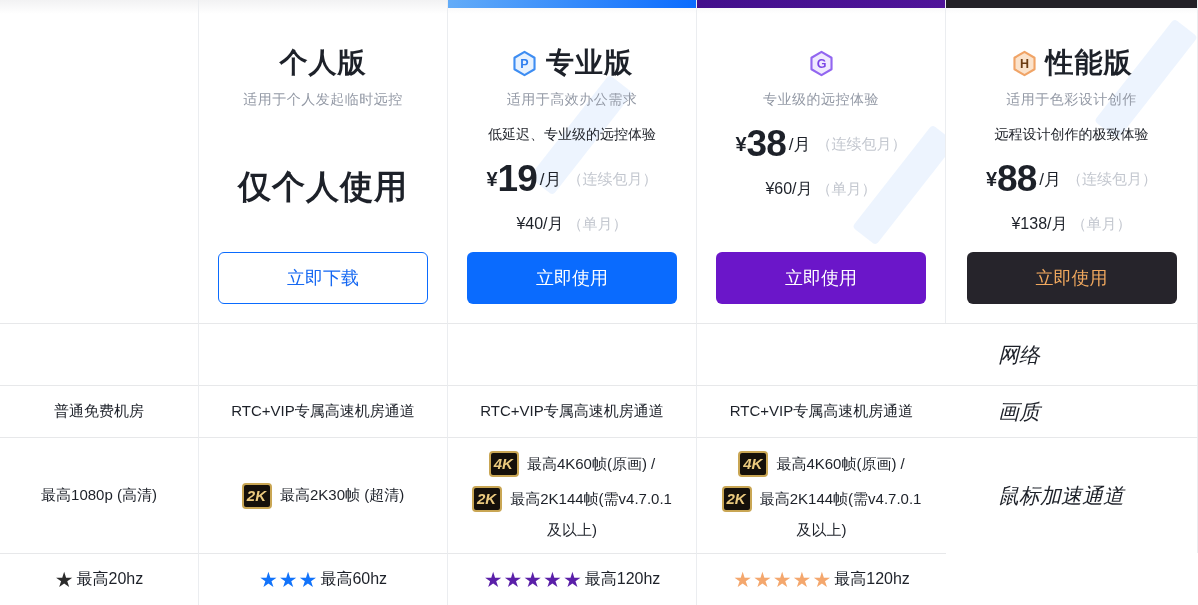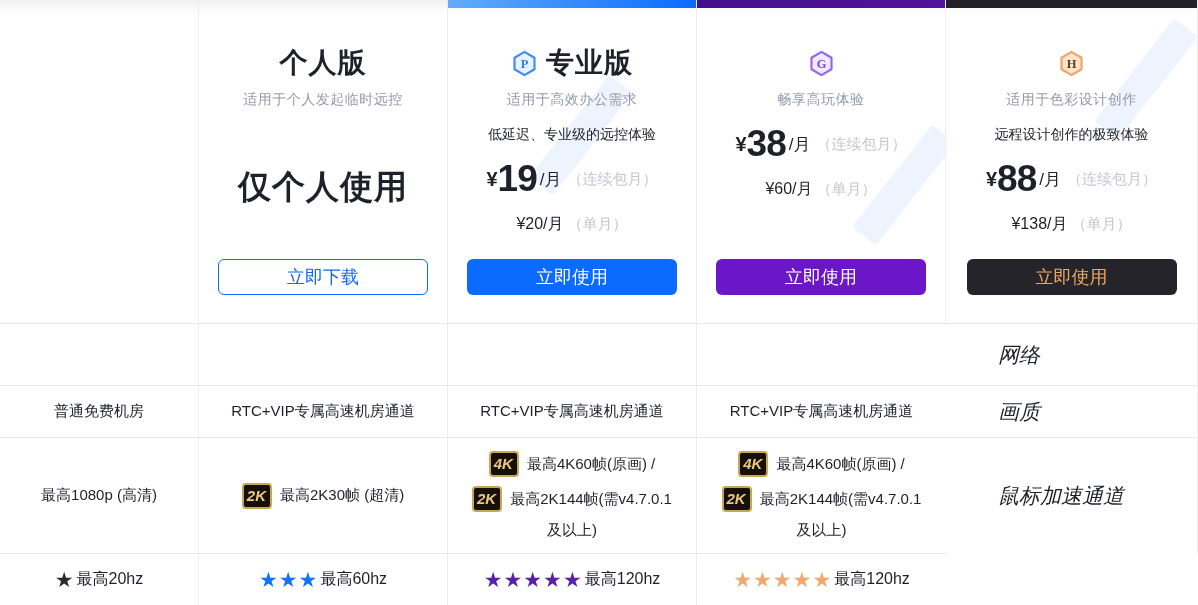--- a/index.html
+++ b/index.html
@@ -11,34 +11,34 @@
 
   
   .hcell { position:relative; border-right:1px solid var(--divider,#ebedf0);
            background:linear-gradient(180deg,#f2f2f3 0,#ffffff 14px); overflow:hidden; }
   .hcell:last-child { border-right:none; }
   .topbar { position:absolute; top:0; left:0; right:0; height:8px; }
   .topbar.blue   { background:linear-gradient(90deg,var(--bar_blue_start,#63acf8),var(--accent_blue,#0a6bfe)); }
   .topbar.purple { background:linear-gradient(90deg,#43108c,var(--bar_purple,#4f1499)); }
   .topbar.dark   { background:var(--bar_dark,#232127); }
   .card { position:absolute; inset:8px 0 0 0; display:flex; flex-direction:column; align-items:center; text-align:center; }
-  .titleRow { margin-top:38px; height:34px; display:flex; align-items:center; justify-content:center; gap:8px;font-family:Liberation Serif, serif; }
+  .titleRow { margin-top:38px; height:34px; display:flex; align-items:center; justify-content:center; gap:8px; }
   .planTitle { font-size:28px; font-weight:600; letter-spacing:1px; color:var(--text_dark,#1d2129); }
   .planSub { margin-top:11px; font-size:14px; color:var(--text_gray,#9399a5); letter-spacing:.5px;text-align:center; }
   .tagline { margin-top:17px; font-size:14px; color:#23262d; }
   .priceRow { margin-top:13px; height:44px; display:flex; align-items:center; justify-content:center; }
   .cur { font-size:20px; font-weight:700; }
   .amount { font-size:37px; font-weight:700; letter-spacing:-1px; }
   .unit { font-size:17px; font-weight:500; margin-left:3px; }
   .pnote { font-size:15px; color:var(--text_light,#c3c7cf); margin-left:6px; }
   .altRow { margin-top:13px; font-size:16px; }
   .anote { font-size:15px; color:var(--text_light,#c3c7cf); margin-left:4px; }
   .highlight { margin-top:56px; font-size:33px; font-weight:700; letter-spacing:1px; }
-  .cta { position:absolute; top:251px; left:50%; transform:translateX(-50%);
-         width:210px; height:36px; border-radius:6px; font-size:18px; cursor:pointer;
+  .cta { position:absolute; top:244px; left:50%; transform:translateX(-50%);
+         width:210px; height:52px; border-radius:6px; font-size:18px; cursor:pointer;
          font-family:inherit; display:flex; align-items:center; justify-content:center; border:none; }
   .cta.outline { background:#fff; border:1px solid var(--accent_blue,#0a6bfe); color:#1668f2; }
   .cta.blue    { background:var(--accent_blue,#0a6bfe); color:#fff; }
   .cta.purpleb { background:var(--btn_purple,#6b16c9); color:#fff; }
   .cta.darkb   { background:var(--btn_dark_bg,#26242b); color:var(--btn_dark_text,#f0a85e); }
   .wm { position:absolute; width:30px; height:130px; background:rgba(110,165,248,.12);
         transform:rotate(38deg); border-radius:4px; pointer-events:none; }
 
   
   .hexsvg { width:27px; height:27px; display:block; }
@@ -96,38 +96,38 @@
         </div>
         <div class="planSub">适用于高效办公需求</div>
         <div class="tagline">低延迟、专业级的远控体验</div>
         <div class="priceRow">
           <span class="cur">¥</span>
             <span class="amount">19</span>
             <span class="unit">/月</span>
             <span class="pnote">（连续包月）</span>
         </div>
         <div class="altRow">
-          <span>¥20/月</span><span class="anote">（单月）</span>
+          <span>¥40/月</span><span class="anote">（单月）</span>
         </div>
         <button class="cta blue">立即使用</button>
       </div>
     </div>
 
     <div class="hcell">
       <div class="topbar purple"></div>
       <div class="wm" style="right:26px; top:120px;"></div>
       <div class="card">
         <div class="titleRow">
           <svg class="hexsvg" viewBox="0 0 28 28">
             <path d="M14 2 L24.4 8 V20 L14 26 L3.6 20 V8 Z" stroke-width="2.2" stroke-linejoin="round" fill="#f0eafe"></path>
             <path d="M14 2 L24.4 8 V20 L14 26 L3.6 20 V8 Z" fill="none" stroke-width="2.2" stroke-linejoin="round" stroke="#9266f0"></path>
             <text x="14" y="18.8" text-anchor="middle" font-size="13" font-weight="bold" fill="#7b45e6">G</text>
           </svg>
         </div>
-        <div class="planSub">畅享高玩体验</div>
+        <div class="planSub">专业级的远控体验</div>
         <div class="priceRow">
           <span class="cur">¥</span>
             <span class="amount">38</span>
             <span class="unit">/月</span>
             <span class="pnote">（连续包月）</span>
         </div>
         <div class="altRow">
           <span>¥60/月</span><span class="anote">（单月）</span>
         </div>
         <button class="cta purpleb">立即使用</button>
@@ -137,20 +137,21 @@
     <div class="hcell">
       <div class="topbar dark"></div>
       <div class="wm" style="right:36px; top:14px;"></div>
       <div class="card">
         <div class="titleRow">
           <svg class="hexsvg" viewBox="0 0 28 28">
             <path d="M14 2 L24.4 8 V20 L14 26 L3.6 20 V8 Z" stroke-width="2.2" stroke-linejoin="round" fill="#fbe3cc"></path>
             <path d="M14 2 L24.4 8 V20 L14 26 L3.6 20 V8 Z" fill="none" stroke-width="2.2" stroke-linejoin="round" stroke="#f0a467"></path>
             <text x="14" y="18.8" text-anchor="middle" font-size="13" font-weight="bold" fill="#6b3c12">H</text>
           </svg>
+          <span class="planTitle">性能版</span>
         </div>
         <div class="planSub">适用于色彩设计创作</div>
         <div class="tagline">远程设计创作的极致体验</div>
         <div class="priceRow">
           <span class="cur">¥</span>
             <span class="amount">88</span>
             <span class="unit">/月</span>
             <span class="pnote">（连续包月）</span>
         </div>
         <div class="altRow">

